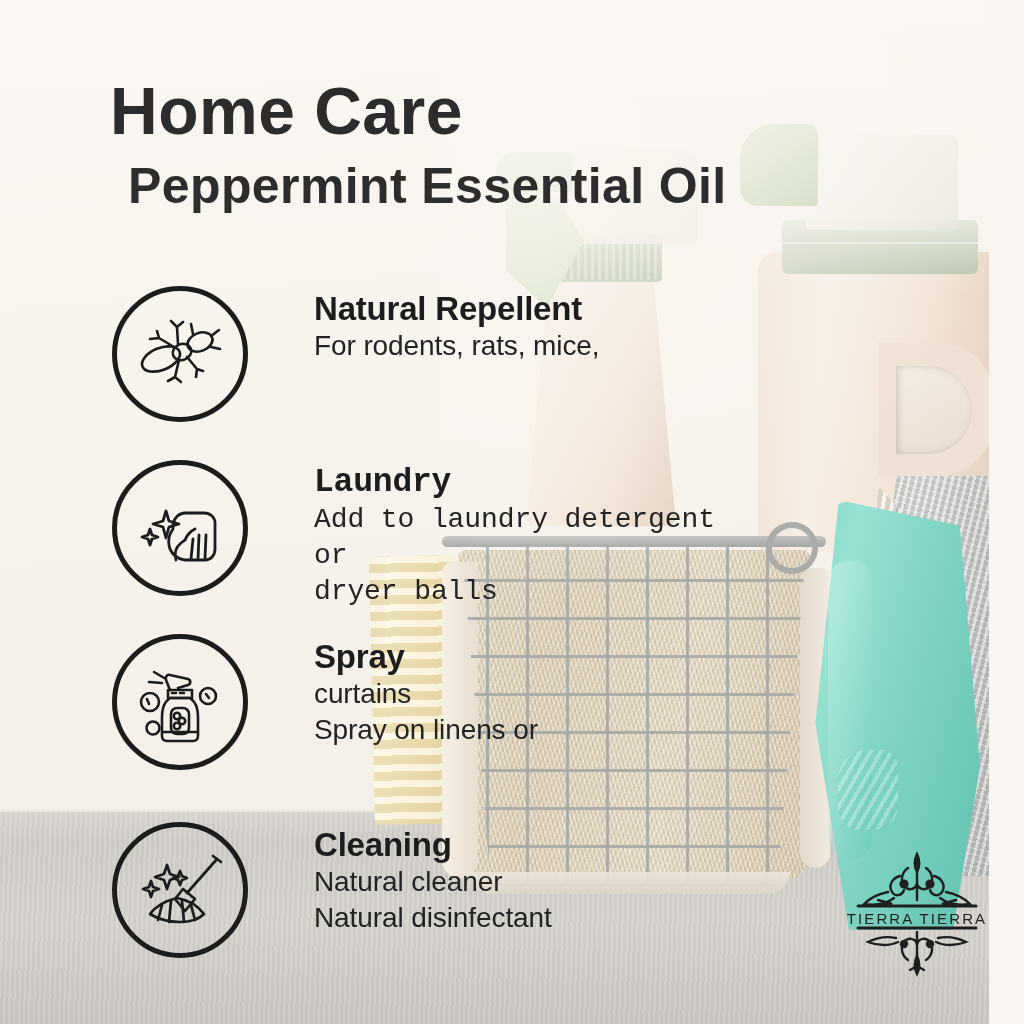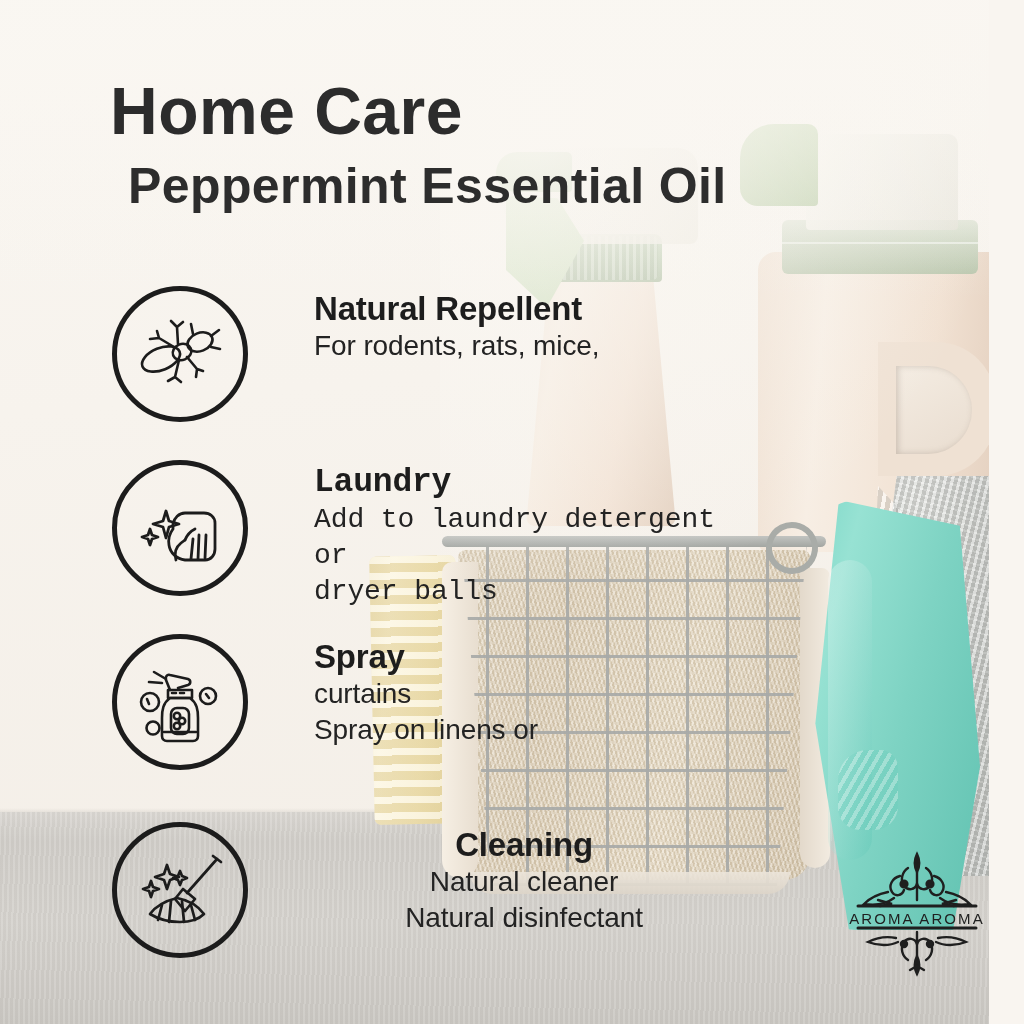--- a/index.html
+++ b/index.html
@@ -137,21 +137,21 @@
     pointer-events:none;}
 
   
   .title{position:absolute;left:110px;top:78px;font-size:66px;line-height:66px;
     font-weight:700;letter-spacing:.5px;color:#2c2c2c;white-space:nowrap;}
   .subtitle{position:absolute;left:128px;top:158px;font-size:50px;line-height:56px;
     font-weight:700;letter-spacing:.4px;color:#2d2d2d;white-space:nowrap;}
 
   .features{position:absolute;left:0;top:0;width:1024px;height:1024px;}
   .feature{position:absolute;left:112px;width:620px;height:150px;}
-  .f1{top:286px;} .f2{top:460px;font-family:Liberation Mono, monospace;} .f3{top:634px;} .f4{top:822px;text-align:center;}
+  .f1{top:286px;} .f2{top:460px;font-family:Liberation Mono, monospace;} .f3{top:634px;} .f4{top:822px;}
 
   .icon-circle{position:absolute;left:0;top:0;width:136px;height:136px;
     border:5px solid #1c1c1c;border-radius:50%;box-sizing:border-box;}
   .icon-circle svg{position:absolute;left:50%;top:50%;transform:translate(-50%,-50%);}
 
   .ftext{position:absolute;left:202px;top:4px;width:420px;}
   .fhead{font-size:33px;line-height:38px;font-weight:700;color:#1d1d1d;
     letter-spacing:-.2px;white-space:nowrap;}
   .fdesc{font-size:28px;line-height:36px;font-weight:400;color:#232323;
     letter-spacing:-.1px;}
@@ -323,16 +323,16 @@
       <path d="M79 126 C76 120 76 114 79 108 C82 114 82 120 79 126 Z" fill="#1f1f1f"></path>
       <path d="M79 108 L79 84"></path>
       <path d="M70 112 C64 108 62 100 66 94 C70 89 77 90 79 96"></path>
       <path d="M88 112 C94 108 96 100 92 94 C88 89 81 90 79 96"></path>
       <path d="M58 90 C48 88 38 90 30 94 C40 98 52 98 60 94"></path>
       <path d="M100 90 C110 88 120 90 128 94 C118 98 106 98 98 94"></path>
       <circle cx="66" cy="96" r="3" fill="#1f1f1f"></circle>
       <circle cx="92" cy="96" r="3" fill="#1f1f1f"></circle>
       <path d="M79 118 L72 122 M79 118 L86 122"></path>
     </svg>
-    <div class="logo-text">AROMA AROMA</div>
+    <div class="logo-text">TIERRA TIERRA</div>
   </div>
 
 </div>
 
 </body></html>

